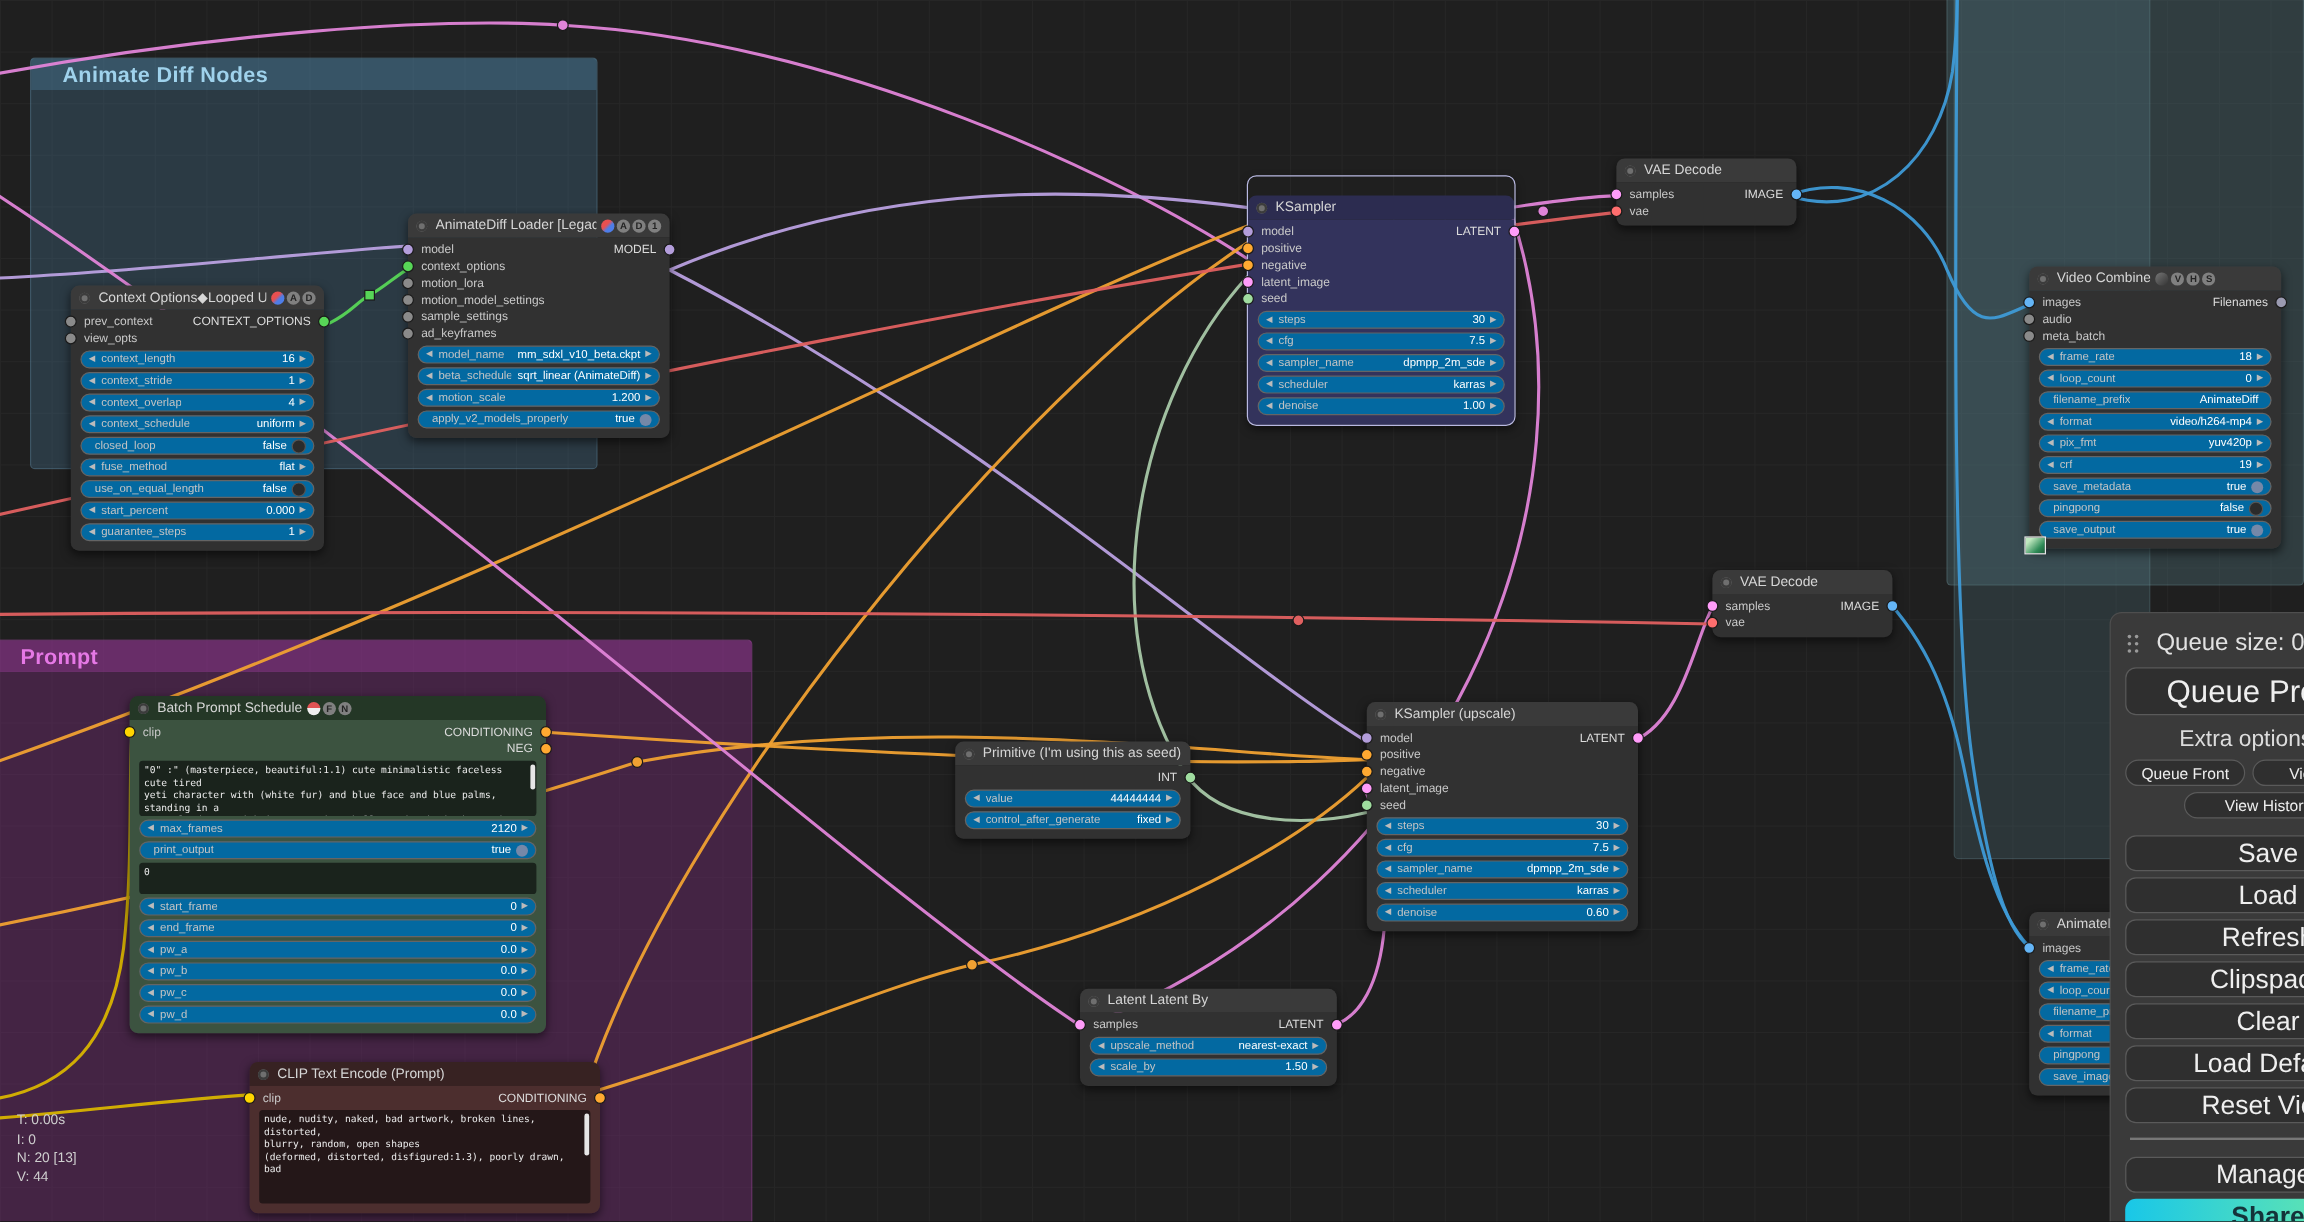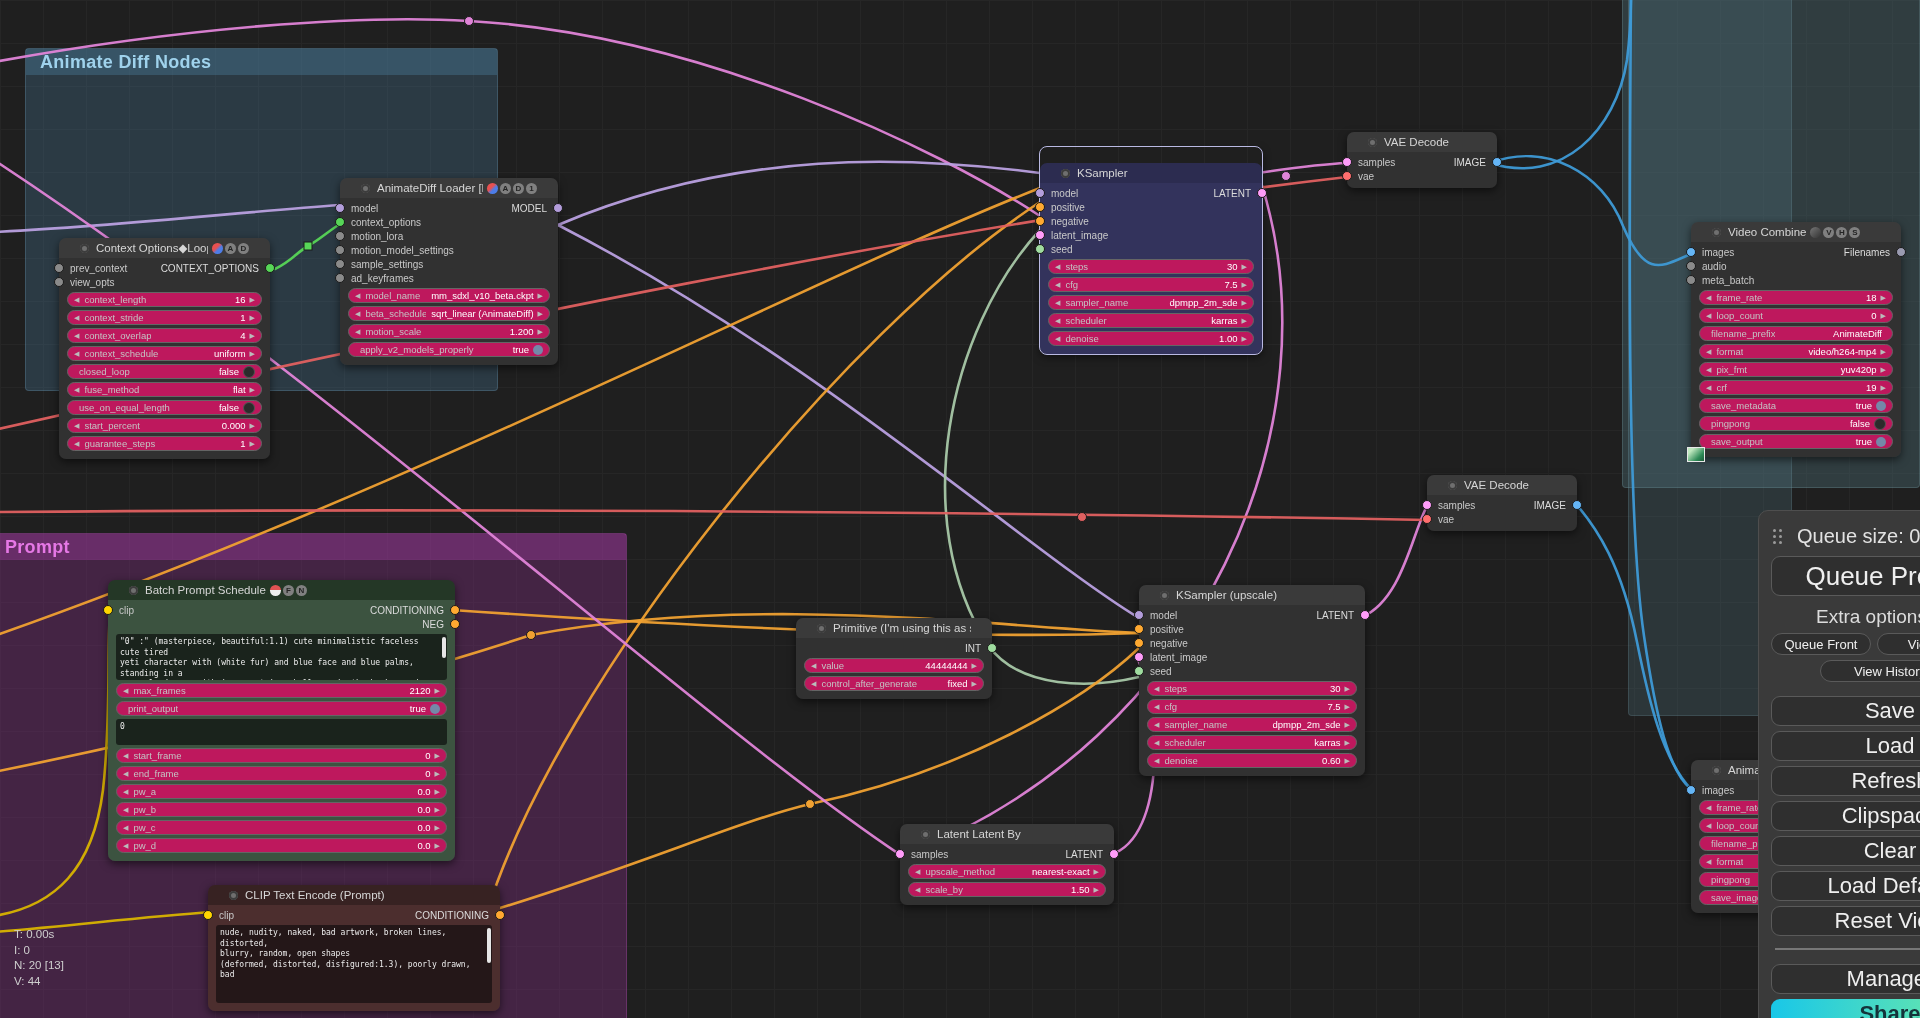--- a/index.html
+++ b/index.html
@@ -3,46 +3,46 @@
 <meta charset="utf-8">
 <style>
   html,body{margin:0;padding:0;background:#141414;}
   #canvas{position:relative;width:1920px;height:1018px;overflow:hidden;
     background-color:#1f1f1f;
     background-image:linear-gradient(#262626 1px,transparent 1px),linear-gradient(90deg,#262626 1px,transparent 1px);
     background-size:43px 43px;
     font-family:"Liberation Sans","DejaVu Sans",sans-serif;color:#ccc;}
   
   .group{position:absolute;border-radius:4px;z-index:1;}
-  .group .gband{height:26px;display:flex;align-items:center;padding:0 14px;font-size:18px;font-weight:bold;letter-spacing:.3px;}
+  .group .gband{height:26px;display:flex;align-items:center;padding:0 26px;font-size:18px;font-weight:bold;letter-spacing:.3px;}
   
   #wires{position:absolute;left:0;top:0;z-index:2;pointer-events:none;}
   
   .node{position:absolute;z-index:3;border-radius:7px;box-shadow:0 3px 8px rgba(0,0,0,.55);font-size:10px;}
-  .nhead{height:20px;display:flex;align-items:center;padding:0 21px;border-radius:7px 7px 0 0;white-space:nowrap;overflow:hidden;}
+  .nhead{height:20px;display:flex;align-items:center;padding:0 7px;border-radius:7px 7px 0 0;white-space:nowrap;overflow:hidden;}
   .ndot{width:9px;height:9px;border-radius:50%;background:#6f6f6f;box-shadow:inset 0 0 0 2px #3c3c3c;margin-right:7px;flex:0 0 auto;}
   .ntitle{font-size:11.5px;color:#d6d6d6;overflow:hidden;white-space:nowrap;}
   .badges{display:flex;gap:2px;margin-left:4px;flex:0 0 auto;}
   .badge{width:11px;height:11px;border-radius:50%;background:#808080;color:#242424;font-size:8px;font-weight:bold;display:flex;align-items:center;justify-content:center;}
   .badge.emo{background:linear-gradient(135deg,#e85050 40%,#4d7de8 60%);}
   .badge.cal{background:linear-gradient(180deg,#e05252 45%,#eee 45%);}
   .badge.cam{background:linear-gradient(135deg,#777,#333);}
   .nbody{padding:3px 0 5px 0;border-radius:0 0 7px 7px;}
   .n-std .nhead{background:#3a3a3a;} .n-std .nbody{background:#313131;}
   .n-sel{outline:1.5px solid #b9b9e2;} 
   .n-sel .nhead{background:#2c2c50;margin-top:16px;} .n-sel .nbody{background:#33335c;}
   .n-green .nhead{background:#243726;} .n-green .nbody{background:#3c5340;}
   .n-red .nhead{background:#372222;} .n-red .nbody{background:#4c2e2e;}
   .iorow{position:relative;height:14px;display:flex;align-items:center;padding:0 11px;}
   .pin{position:absolute;top:50%;width:8px;height:8px;border-radius:50%;border:1px solid #1a1a1a;}
   .pin.i{left:0;transform:translate(-50%,-50%);}
   .pin.o{right:0;transform:translate(50%,-50%);}
   .ilabel{color:#c9c9c9;}
   .olabel{margin-left:auto;color:#dcdcdc;}
-  .widget{height:13px;margin:3px 8px;background:#be185d;border:1px solid #656565;border-radius:8px;display:flex;align-items:center;padding:0 6px;font-size:9.5px;}
+  .widget{height:13px;margin:3px 8px;background:#0369a1;border:1px solid #656565;border-radius:8px;display:flex;align-items:center;padding:0 6px;font-size:9.5px;}
   .warr{font-size:7px;color:#bbb;line-height:1;}
   .wlab{margin:0 5px;color:#c4c4c4;white-space:nowrap;overflow:hidden;}
   .wval{margin-left:auto;color:#fff;white-space:nowrap;padding-right:4px;}
   .wtog{width:10px;height:10px;border-radius:50%;flex:0 0 auto;}
   .wtog.on{background:#7588a8;} .wtog.off{background:#2b2b2b;border:1px solid #555;}
   .ta{position:relative;margin:3px 8px;background:#161616;border-radius:3px;padding:3px 8px 3px 4px;font-family:"DejaVu Sans Mono",monospace;font-size:8px;line-height:10.5px;color:#ececec;overflow:hidden;white-space:pre-wrap;}
   .n-green .ta{background:#1a231c;} .n-red .ta{background:#241718;}
   .ta .ph{color:#7e8e7e;font-size:9px;}
   .ta .sbar{position:absolute;right:1px;top:3px;width:4px;height:45%;background:#e6e6e6;border-radius:2px;}
   

